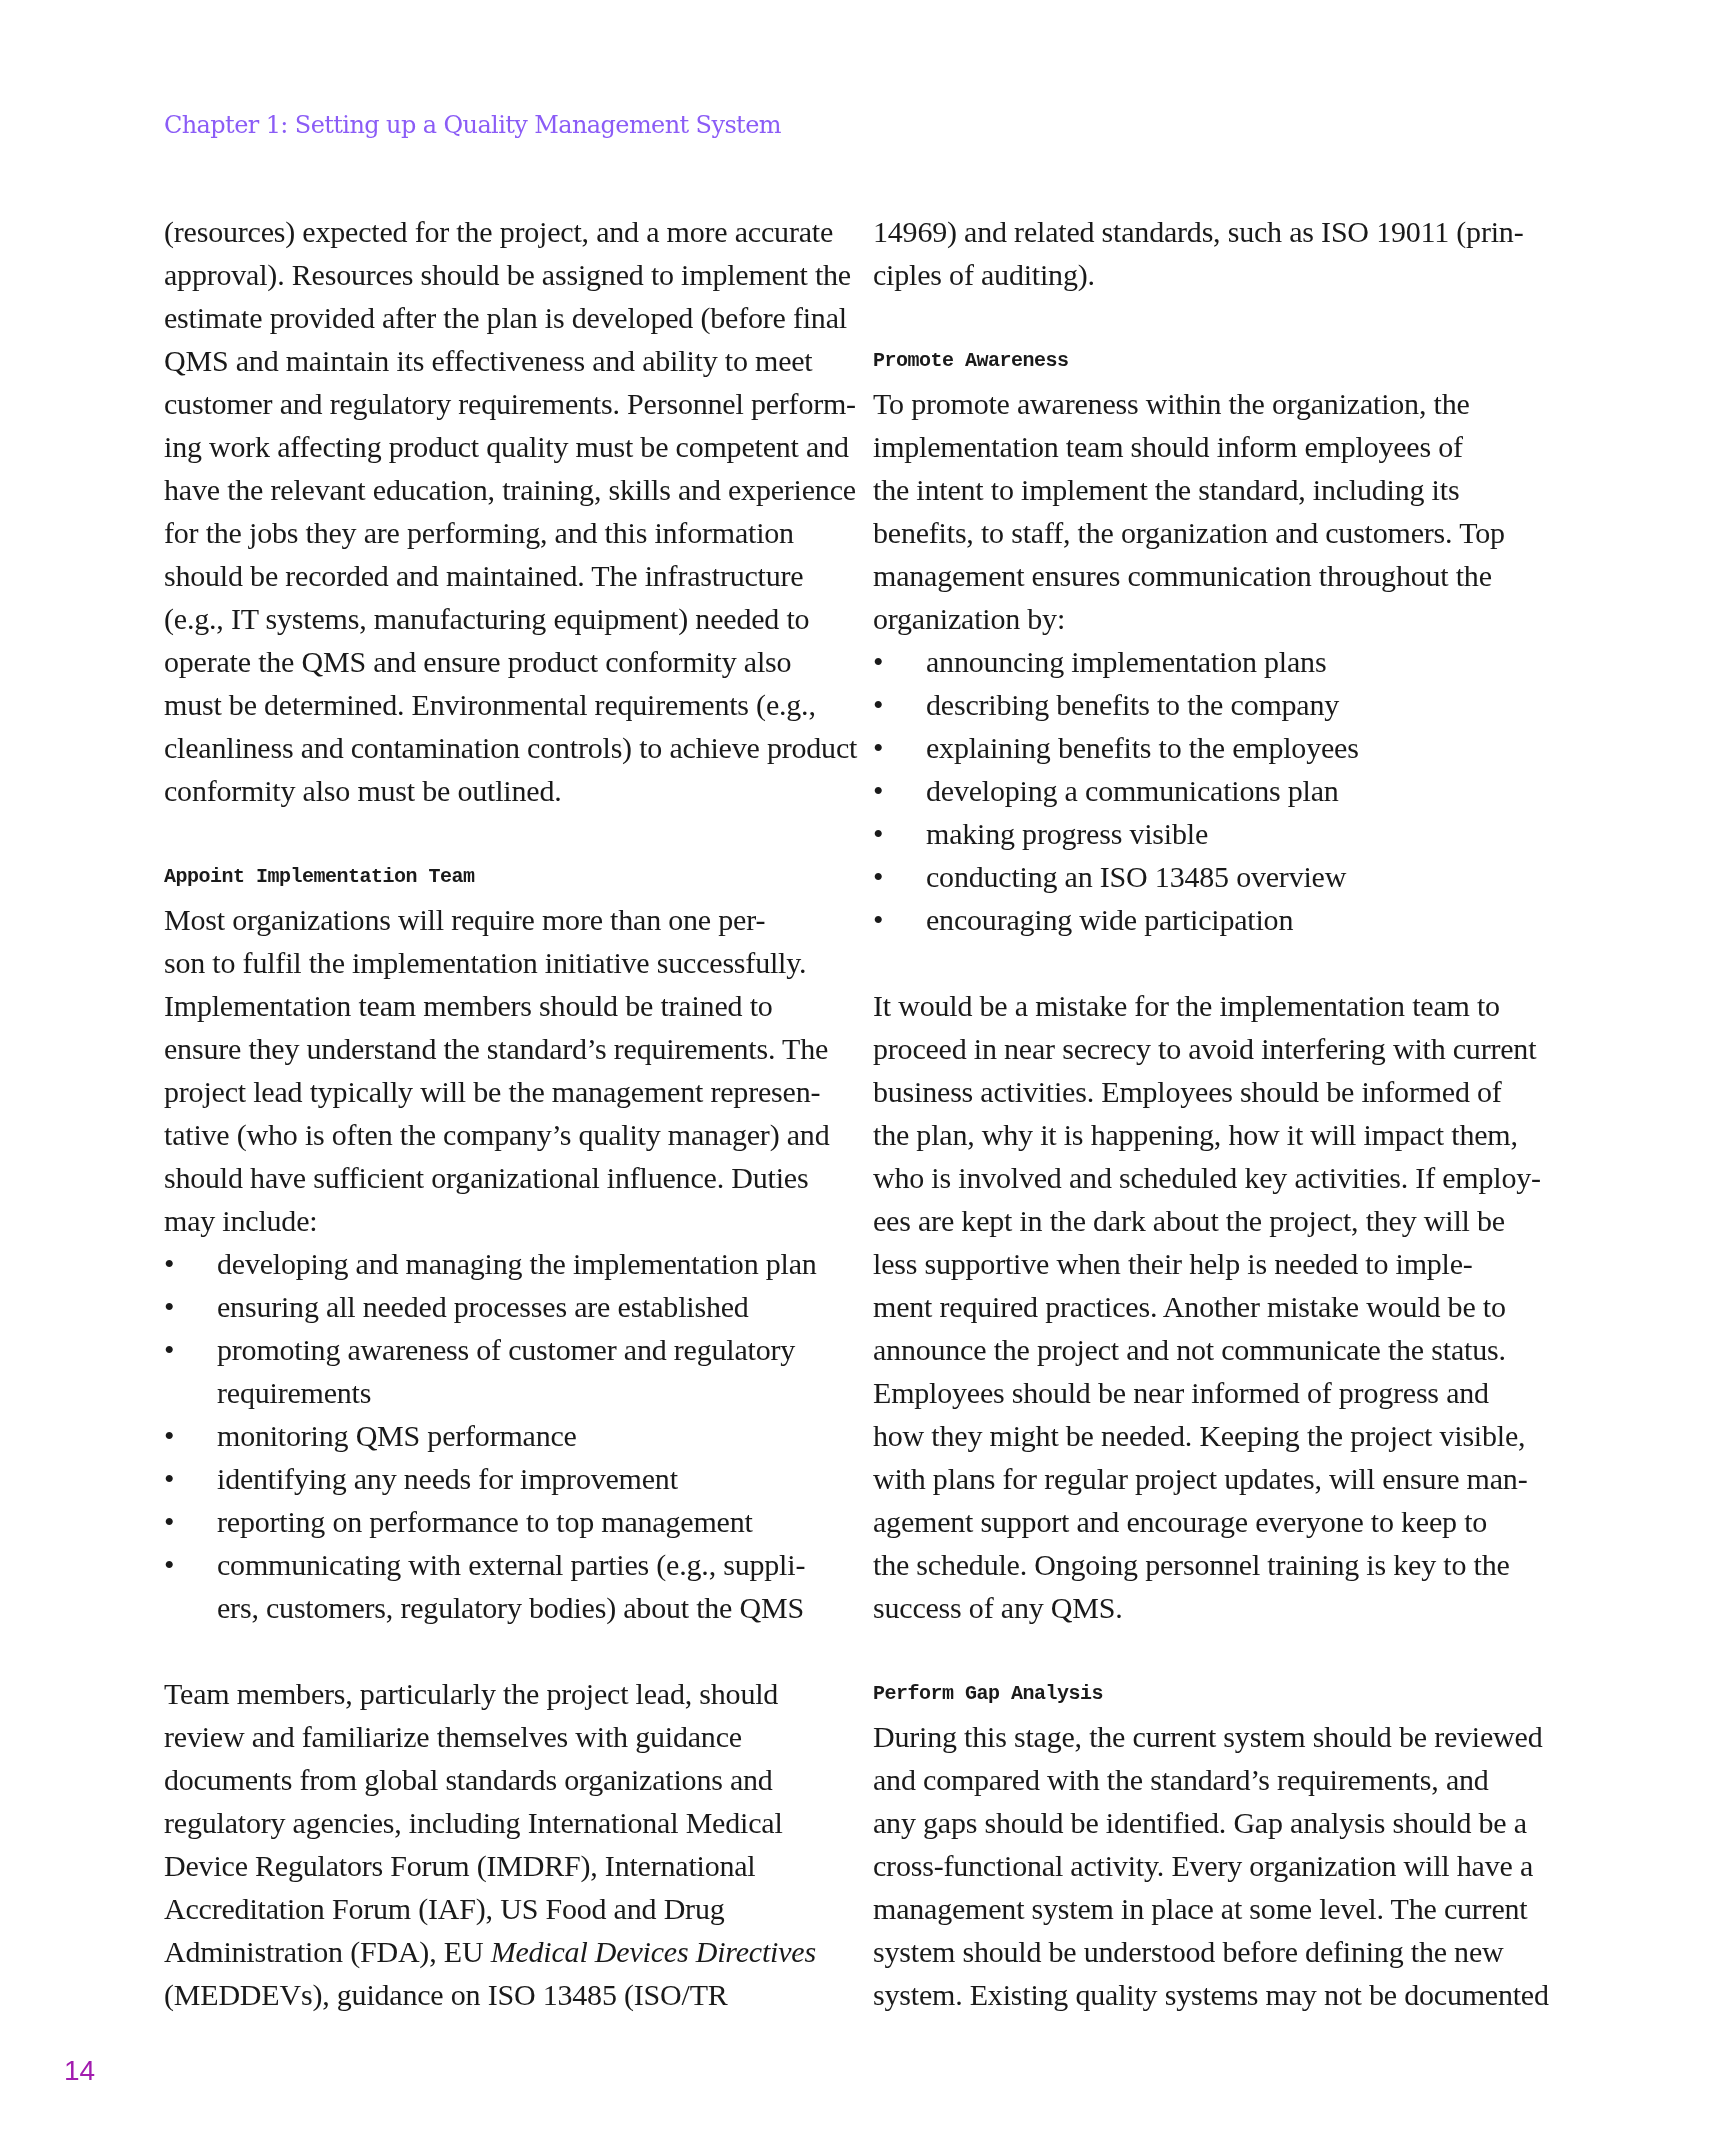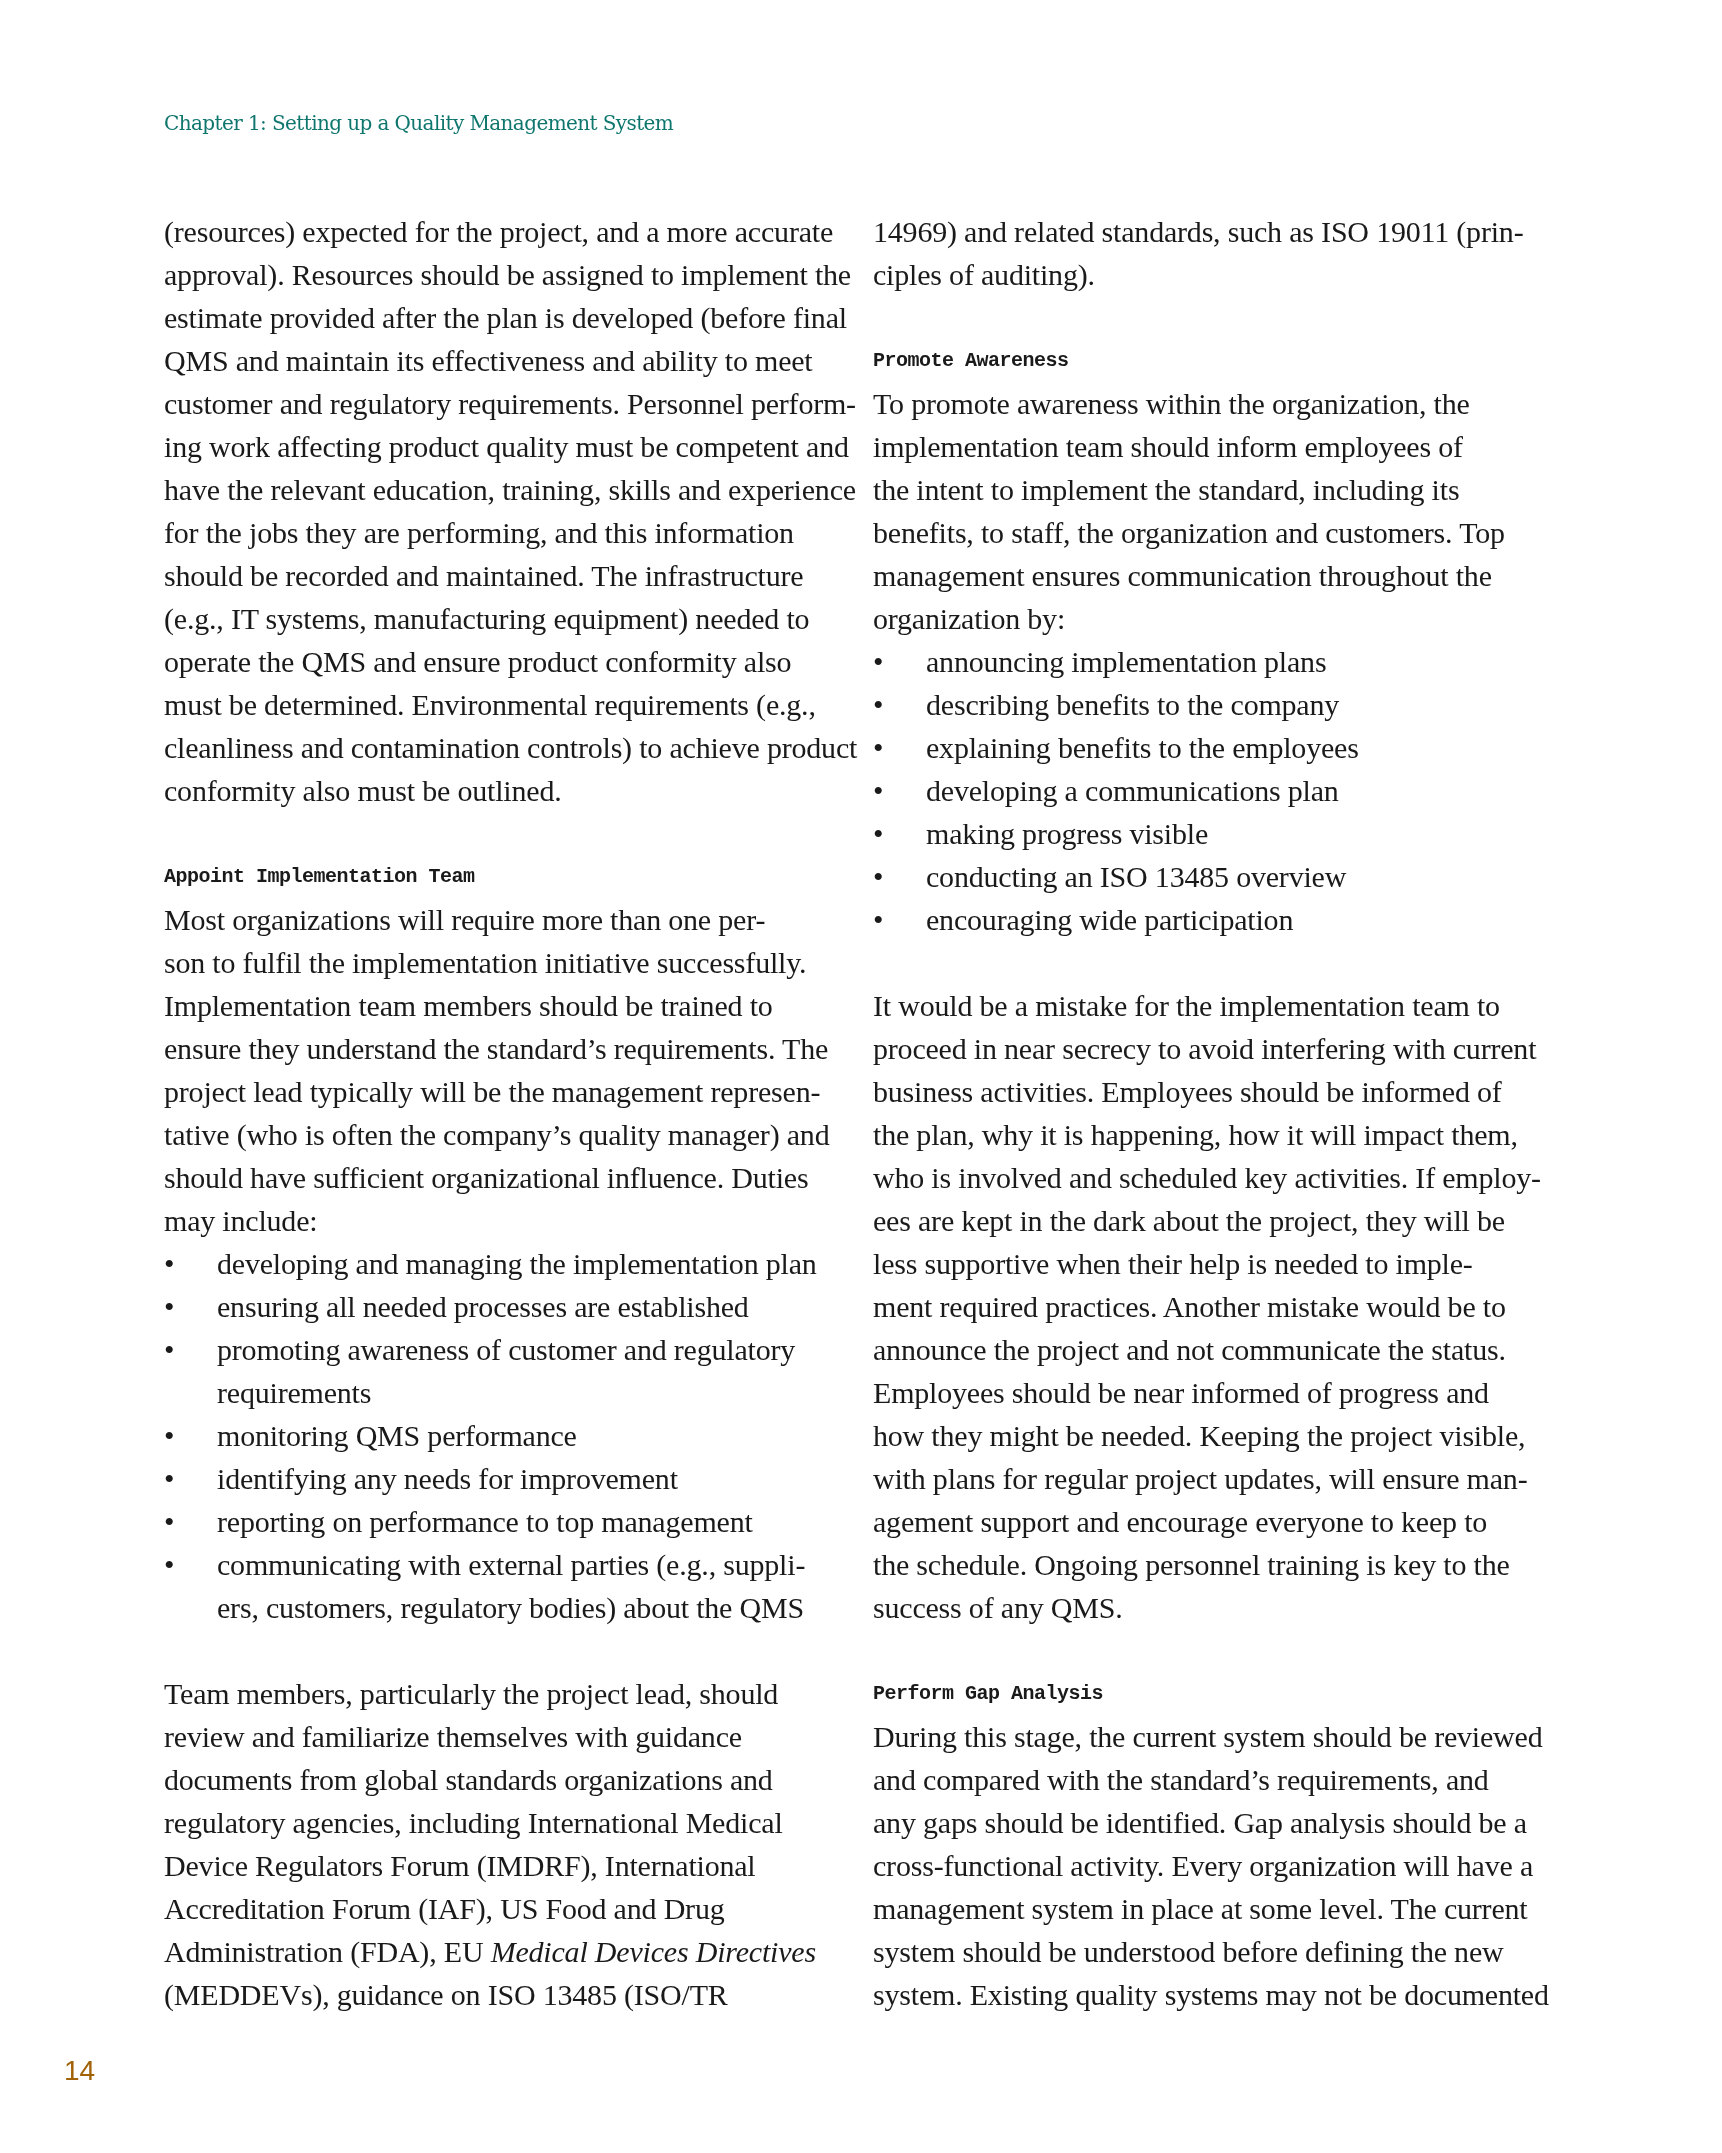--- a/index.html
+++ b/index.html
@@ -1,27 +1,27 @@
 <!DOCTYPE html>
 <html style="font-size:15px"><head>
 <meta charset="utf-8">
 <style>
   html, body { margin:0; padding:0; background:#ffffff; }
   body { width:1722px; height:2153px; position:relative; overflow:hidden; color:#1a1a1a; }
-  .running-head { position:absolute; left:164px; top:111px; font-family:"DejaVu Serif", serif; font-size:20px; letter-spacing:-0.6px; color:#0f766e; }
+  .running-head { position:absolute; left:164px; top:111px; font-family:"DejaVu Serif", serif; font-size:24px; letter-spacing:-0.6px; color:#8b5cf6; }
   .col { position:absolute; top:210px; width:693px; font-family:"Liberation Serif", serif; font-size:30px; line-height:43px; letter-spacing:-0.2px; }
   .col.left { left:164px; }
   .col.right { left:873px; }
   .line { display:block; white-space:nowrap; height:43px; }
   .gap { display:block; height:43px; }
   .heading { display:block; height:43px; font-family:Liberation Mono, monospace; font-weight:bold; font-size:20px; letter-spacing:-0.5px; white-space:nowrap; }
   .bullet { display:block; position:relative; padding-left:53px; }
   .bullet .dot { position:absolute; left:0; top:0; }
   .bullet .line { height:43px; }
-  .page-number { position:absolute; left:64px; top:2055px; font-family:"Liberation Sans", sans-serif; font-size:28px; color:#a16207; }
+  .page-number { position:absolute; left:64px; top:2055px; font-family:"Liberation Sans", sans-serif; font-size:28px; color:#a21caf; }
   i { font-style:italic;margin-top:28px; }
 </style>
 </head>
 <body>
 
 <div class="running-head">Chapter 1: Setting up a Quality Management System</div>
 
 <div class="col left">
   <div>
     <span class="line">(resources) expected for the project, and a more accurate</span>

